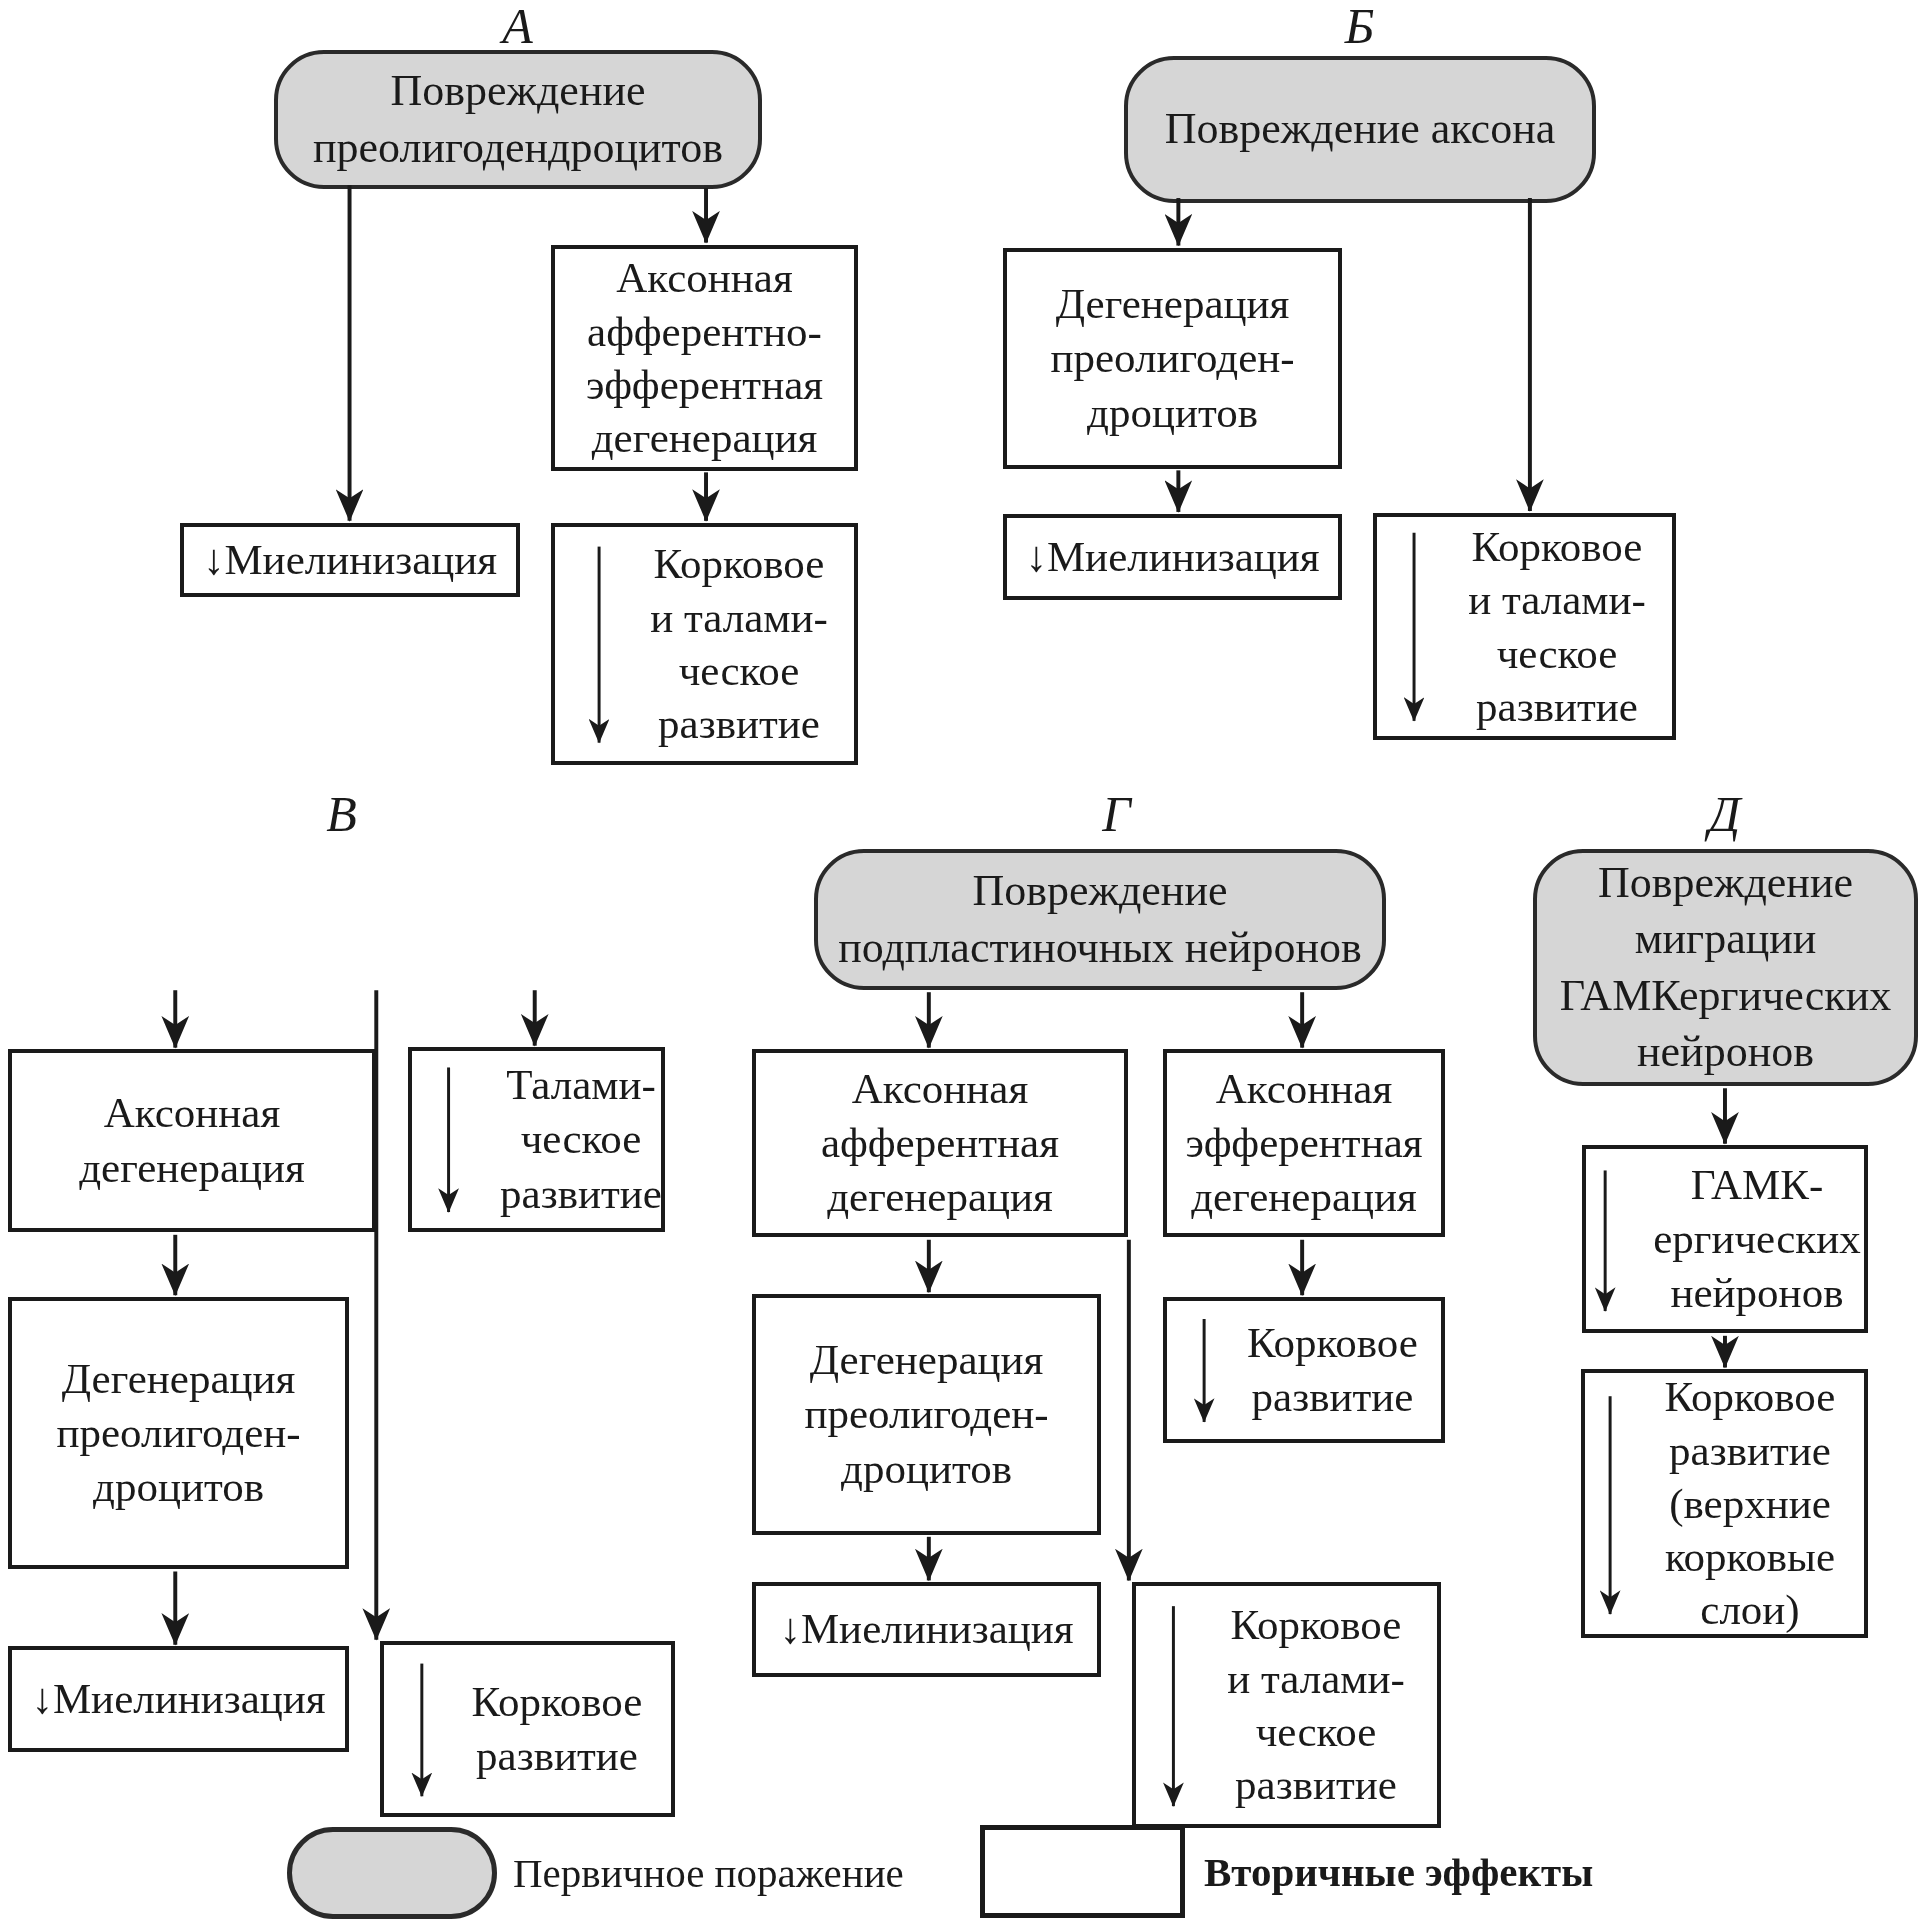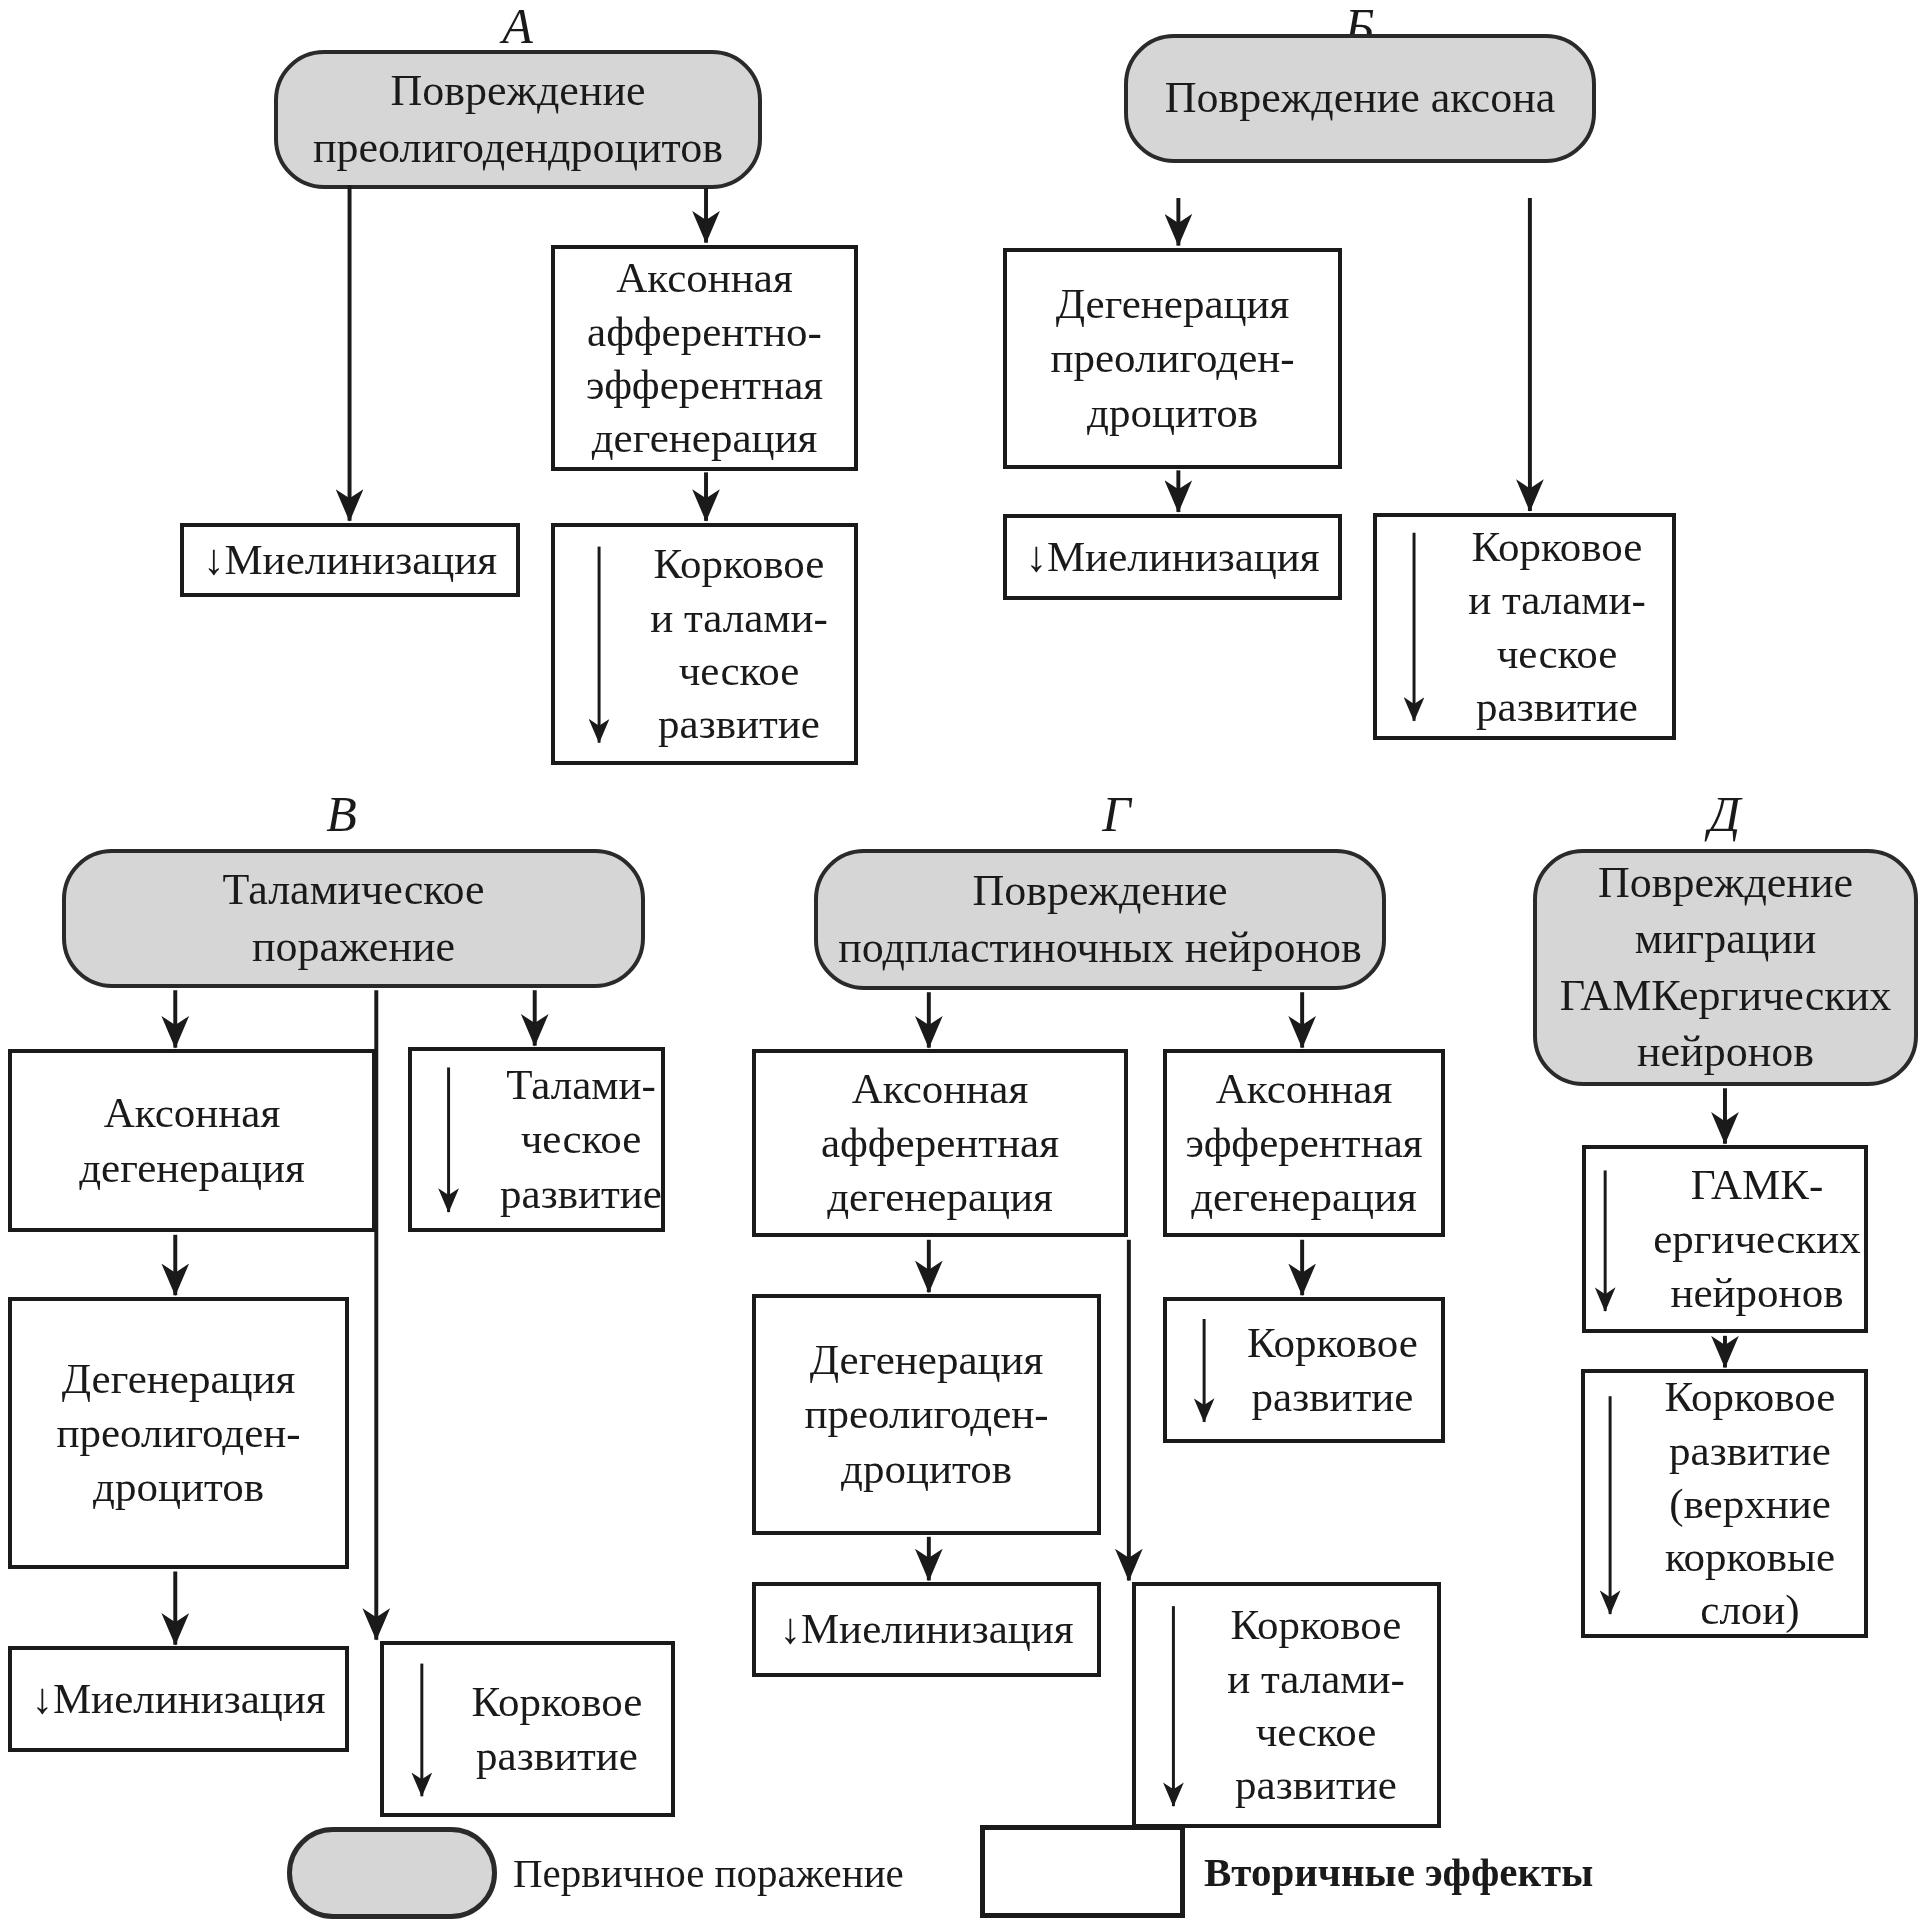--- a/index.html
+++ b/index.html
@@ -81,32 +81,30 @@
   <div class="node box tight" style="left:551px;top:245px;width:307px;height:226px;">Аксонная
 афферентно-
 эфферентная
 дегенерация</div>
   <div class="node box" style="left:180px;top:523px;width:340px;height:74px;">↓Миелинизация</div>
   <div class="node box tight" style="left:551px;top:523px;width:307px;height:242px;padding-left:69px;">Корковое
 и талами-
 ческое
 развитие</div>
 
-  <div class="node capsule" style="left:1124px;top:34px;width:472px;height:129px;">Повреждение аксона</div>
+  <div class="node capsule" style="left:1124px;top:56px;width:472px;height:147px;">Повреждение аксона</div>
   <div class="node box" style="left:1003px;top:248px;width:339px;height:221px;">Дегенерация
 преолигоден-
 дроцитов</div>
   <div class="node box" style="left:1003px;top:514px;width:339px;height:86px;">↓Миелинизация</div>
   <div class="node box tight" style="left:1373px;top:513px;width:303px;height:227px;padding-left:65px;">Корковое
 и талами-
 ческое
 развитие</div>
 
-  <div class="node capsule" style="left:62px;top:849px;width:583px;height:139px;">Таламическое
-поражение</div>
   <div class="node box" style="left:8px;top:1049px;width:368px;height:183px;">Аксонная
 дегенерация</div>
   <div class="node box" style="left:408px;top:1047px;width:257px;height:185px;padding-left:89px;">Талами-
 ческое
 развитие</div>
   <div class="node box" style="left:8px;top:1297px;width:341px;height:272px;">Дегенерация
 преолигоден-
 дроцитов</div>
   <div class="node box" style="left:8px;top:1646px;width:341px;height:106px;">↓Миелинизация</div>
   <div class="node box" style="left:380px;top:1641px;width:295px;height:176px;padding-left:59px;">Корковое

